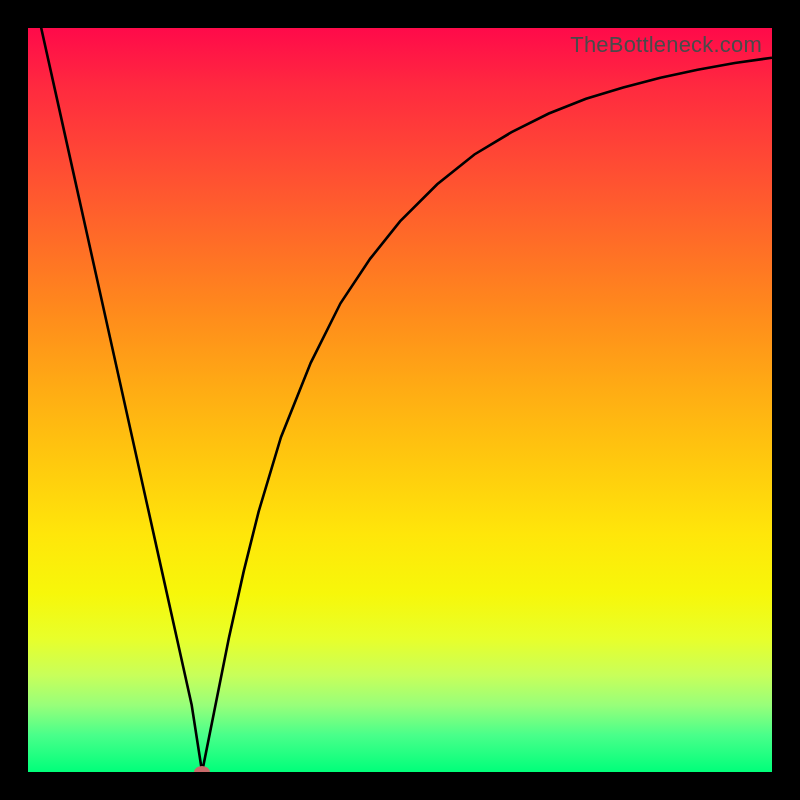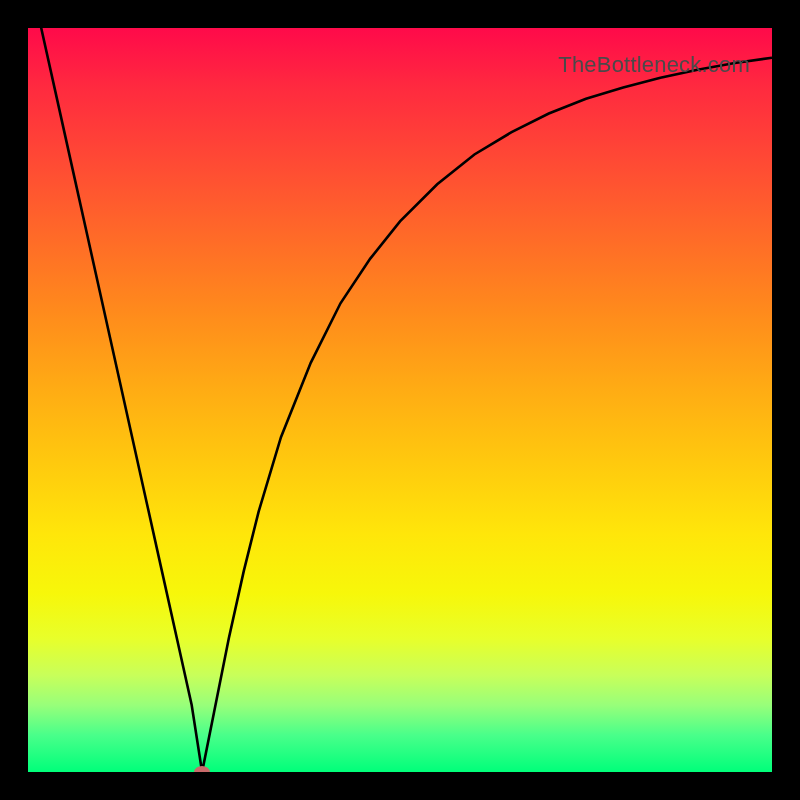--- a/index.html
+++ b/index.html
@@ -37,29 +37,28 @@
       #4aff8a 95%,
       #00ff7a 100%
     );
   }
   .curve-layer {
     position: absolute;
     inset: 0;
   }
   .watermark {
     position: absolute;
-    right: 22px;
+    right: 10px;
     top: 4px;
     font-family: Arial, Helvetica, sans-serif;
     font-size: 22px;
     font-weight: 400;
     color: #4a4a4a;
     letter-spacing: 0.2px;
     user-select: none;
-    margin-top: 20px;
   }
   .marker {
     position: absolute;
     width: 16px;
     height: 12px;
     background: #c96a6a;
     border-radius: 50%;
     transform: translate(-50%, -50%);
   }
 </style>

